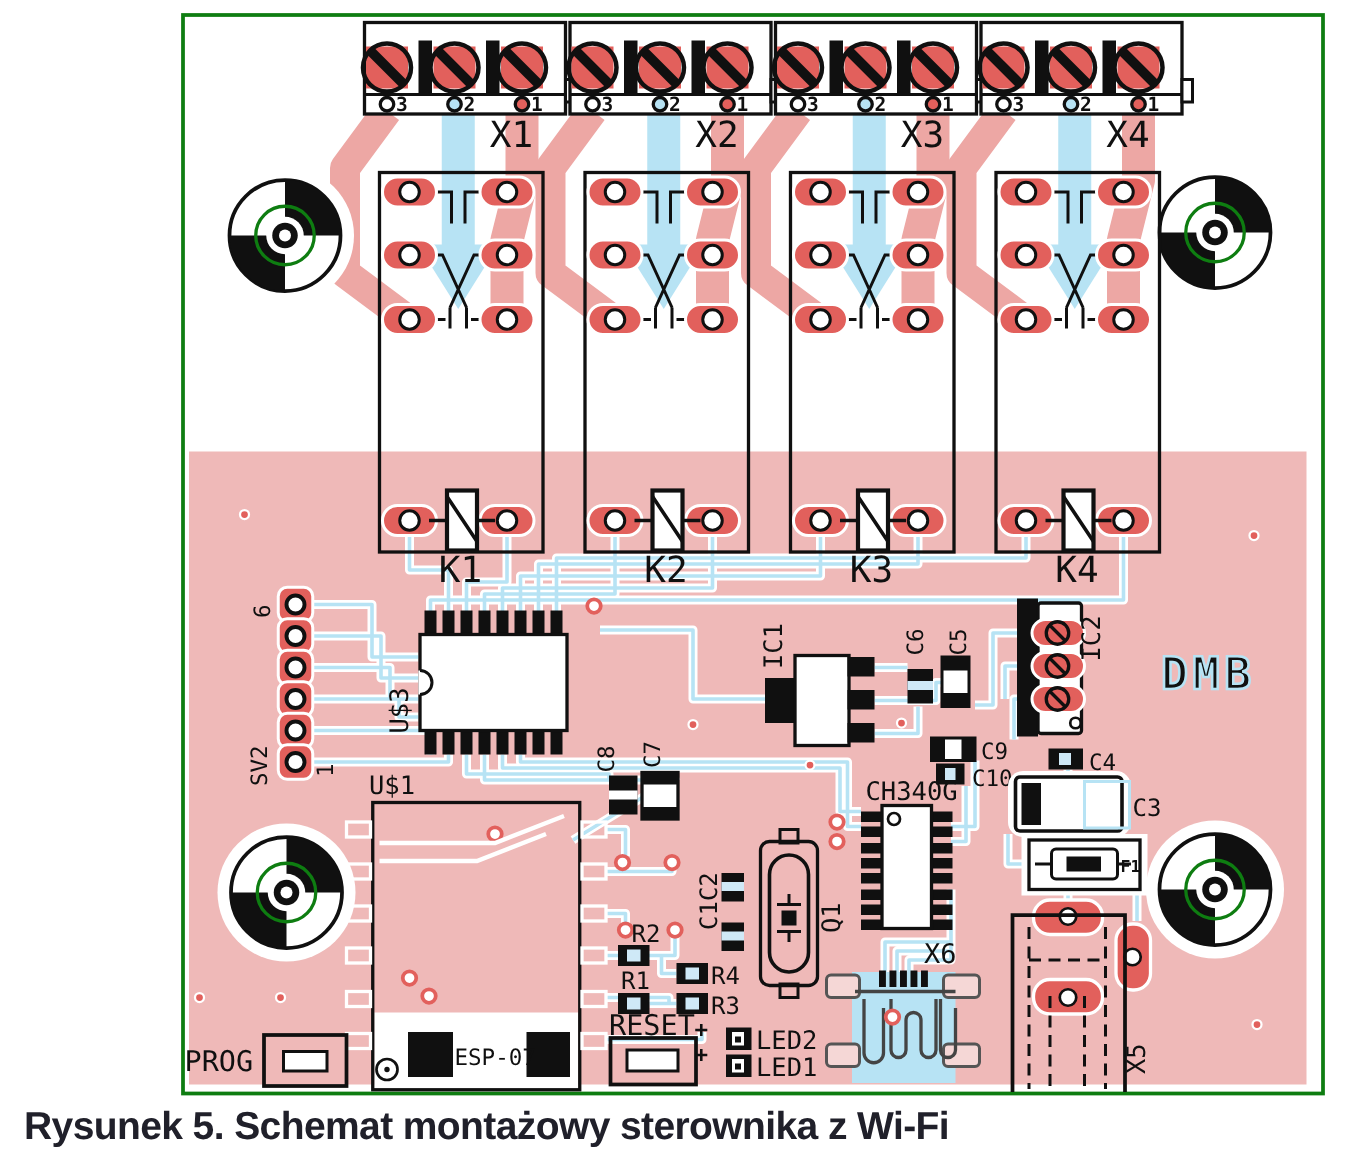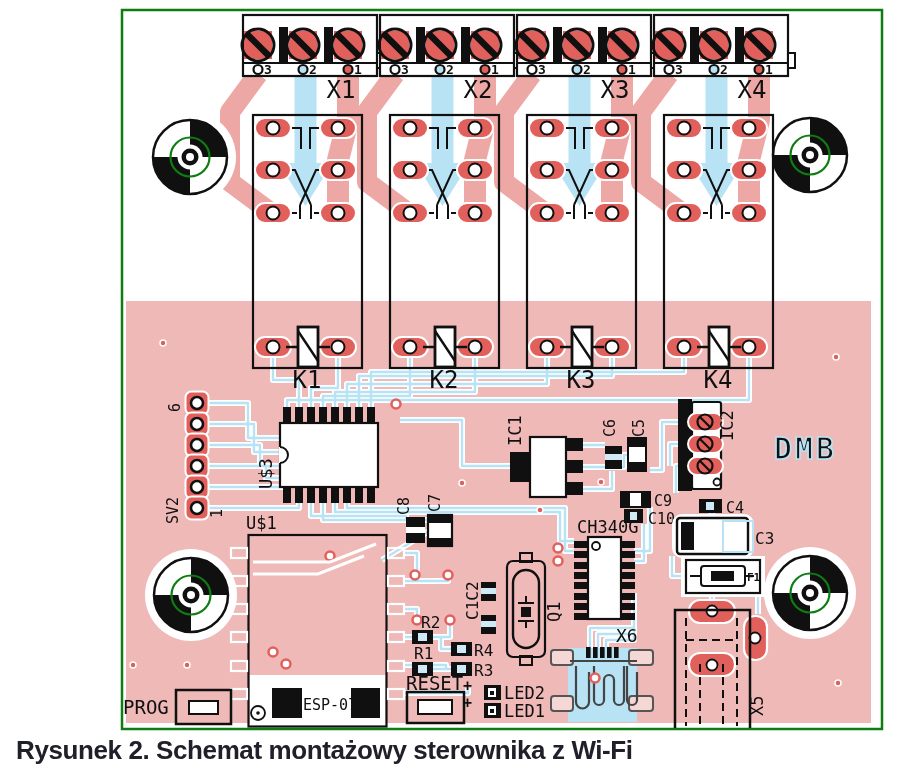--- a/index.html
+++ b/index.html
@@ -471,14 +471,14 @@
   </g>
   <g>
     <rect x="407" y="692" width="57" height="31" fill="none" class="silks" stroke-width="2.5"></rect>
     <rect x="418" y="700" width="34" height="14" fill="#fff" class="silks" stroke-width="2"></rect>
     <text x="406" y="690" font-size="19">RESET</text>
   </g>
 
   <text x="774" y="459" font-size="30" font-weight="bold" letter-spacing="3" font-family="Liberation Sans, sans-serif" fill="none" class="tblues" stroke-width="1.7">DMB</text>
 </svg>
 
-<div class="caption">Rysunek 2. Schemat montażowy sterownika z Wi-Fi</div>
+<div class="caption">Rysunek 5. Schemat montażowy sterownika z Wi-Fi</div>
 </div>
 
 </body></html>

